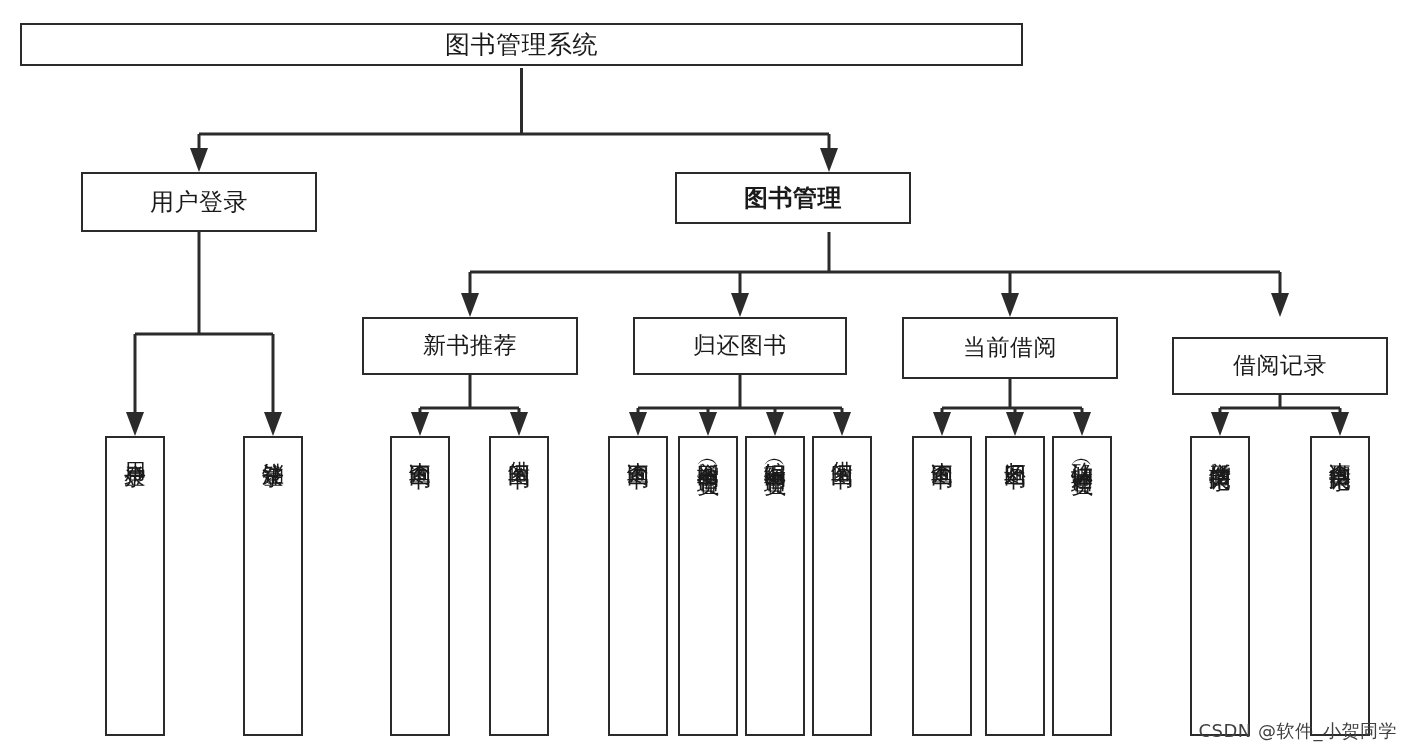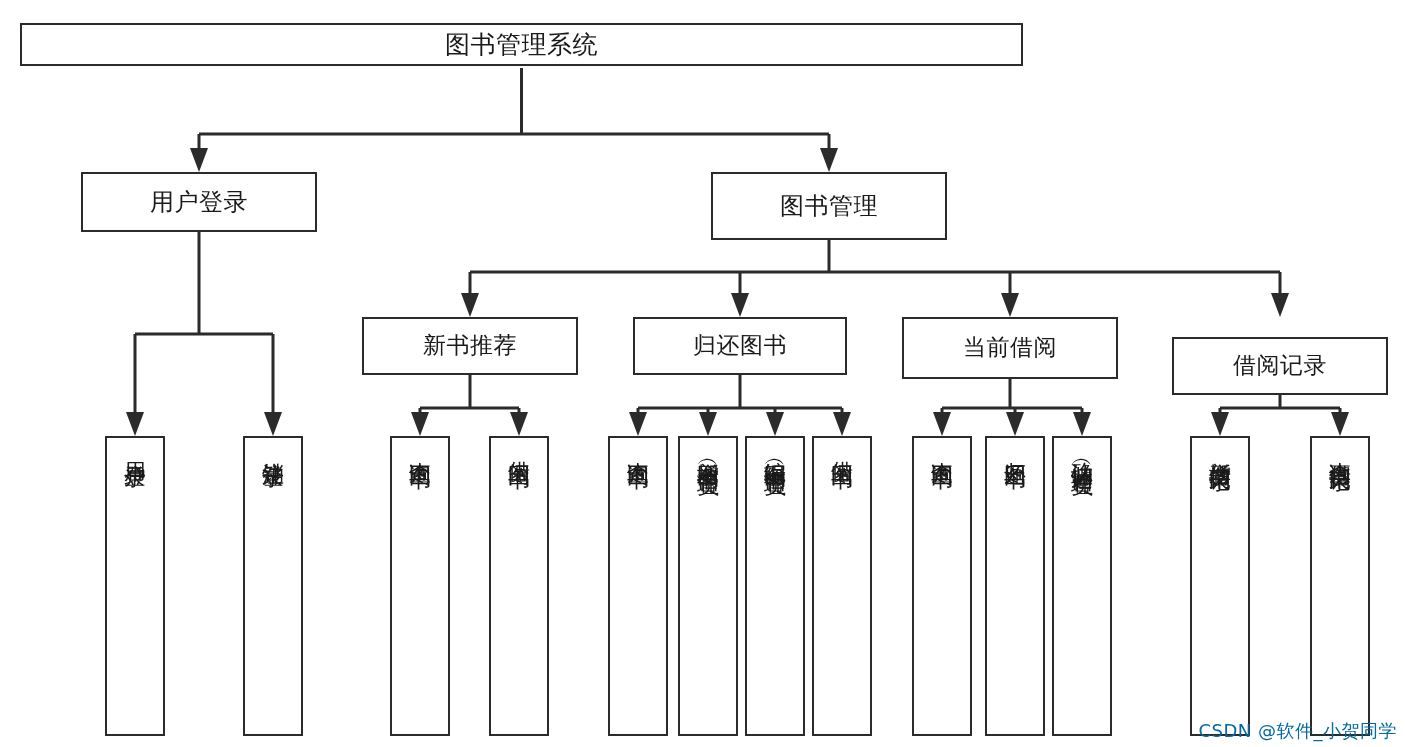--- a/index.html
+++ b/index.html
@@ -69,21 +69,21 @@
     stroke-linecap: butt;
   }
   #wires polygon {
     fill: #2b2b2b;
   }
   .watermark {
     position: absolute;
     right: 8px;
     bottom: 4px;
     font-size: 18px;
-    color: #0369a1;
+    color: #404040;
     letter-spacing: 0.5px;
     white-space: nowrap;
     font-family: "DejaVu Sans", "Liberation Sans", sans-serif;
   }
 </style>
 </head>
 <body>
 
 <div id="canvas">
   <svg id="wires" viewBox="0 0 1405 747" xmlns="http://www.w3.org/2000/svg">
@@ -140,21 +140,21 @@
       <line x1="1340" y1="408" x2="1340" y2="412"></line>
       <polygon points="1331,412 1349,412 1340,436"></polygon>
     </svg>
   <div id="nodes-layer">
       <div class="node root horizontal" style="left: 20px; top: 11px; width: 1003px; height: 43px; margin-top: 12px;">
         <span class="node-label">图书管理系统</span>
       </div>
       <div class="node level1 horizontal" style="left: 81px; top: 172px; width: 236px; height: 60px;">
         <span class="node-label">用户登录</span>
       </div>
-      <div class="node level1 horizontal" style="left: 711px; top: 172px; width: 236px; height: 68px;">
+      <div class="node level1 horizontal" style="left: 675px; top: 172px; width: 236px; height: 52px; font-weight: bold;">
         <span class="node-label">图书管理</span>
       </div>
       <div class="node level2 horizontal" style="left: 362px; top: 317px; width: 216px; height: 58px;">
         <span class="node-label">新书推荐</span>
       </div>
       <div class="node level2 horizontal" style="left: 633px; top: 317px; width: 214px; height: 58px;">
         <span class="node-label">归还图书</span>
       </div>
       <div class="node level2 horizontal" style="left: 902px; top: 317px; width: 216px; height: 62px;">
         <span class="node-label">当前借阅</span>

